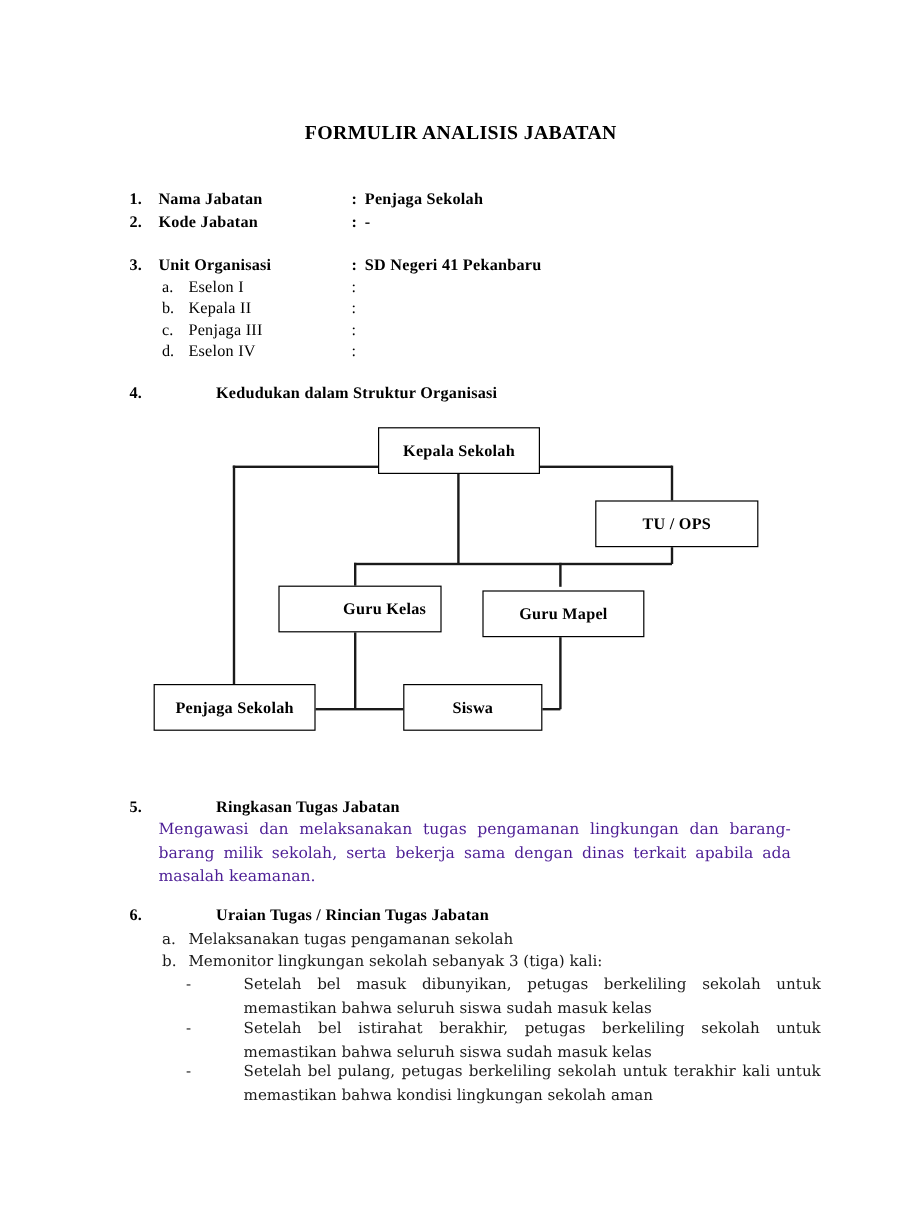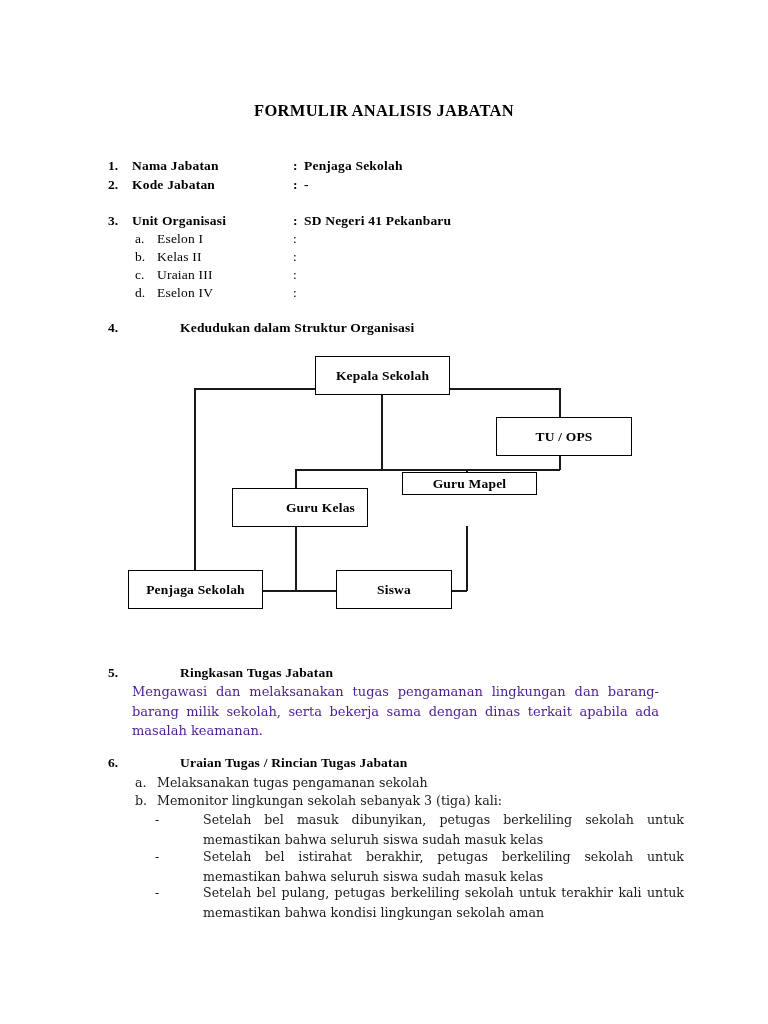--- a/index.html
+++ b/index.html
@@ -207,27 +207,27 @@
   </div>
 
   <div class="field-row" style="left:135px; top:231px; width:540px;">
     <span class="fld-num light">a.</span>
     <span class="fld-label light" style="left:22px;">Eselon I</span>
     <span class="fld-colon light" style="left:158px;">:</span>
   </div>
 
   <div class="field-row" style="left:135px; top:249px; width:540px;">
     <span class="fld-num light">b.</span>
-    <span class="fld-label light" style="left:22px;">Kelas II</span>
+    <span class="fld-label light" style="left:22px;">Kepala II</span>
     <span class="fld-colon light" style="left:158px;">:</span>
   </div>
 
   <div class="field-row" style="left:135px; top:267px; width:540px;">
     <span class="fld-num light">c.</span>
-    <span class="fld-label light" style="left:22px;">Uraian III</span>
+    <span class="fld-label light" style="left:22px;">Penjaga III</span>
     <span class="fld-colon light" style="left:158px;">:</span>
   </div>
 
   <div class="field-row" style="left:135px; top:285px; width:540px;">
     <span class="fld-num light">d.</span>
     <span class="fld-label light" style="left:22px;">Eselon IV</span>
     <span class="fld-colon light" style="left:158px;">:</span>
   </div>
 
   <div class="sect-head" style="left:108px; top:320px;">
@@ -264,21 +264,21 @@
     </div>
 
     <div class="node" style="left:496px; top:417px; width:136px; height:39px;">
       <span>TU / OPS</span>
     </div>
 
     <div class="node" style="left:232px; top:488px; width:136px; height:39px;padding-left:41px;">
       <span>Guru Kelas</span>
     </div>
 
-    <div class="node" style="left:402px; top:472px; width:135px; height:23px;">
+    <div class="node" style="left:402px; top:492px; width:135px; height:39px;">
       <span>Guru Mapel</span>
     </div>
 
     <div class="node" style="left:128px; top:570px; width:135px; height:39px;">
       <span>Penjaga Sekolah</span>
     </div>
 
     <div class="node" style="left:336px; top:570px; width:116px; height:39px;">
       <span>Siswa</span>
     </div>

